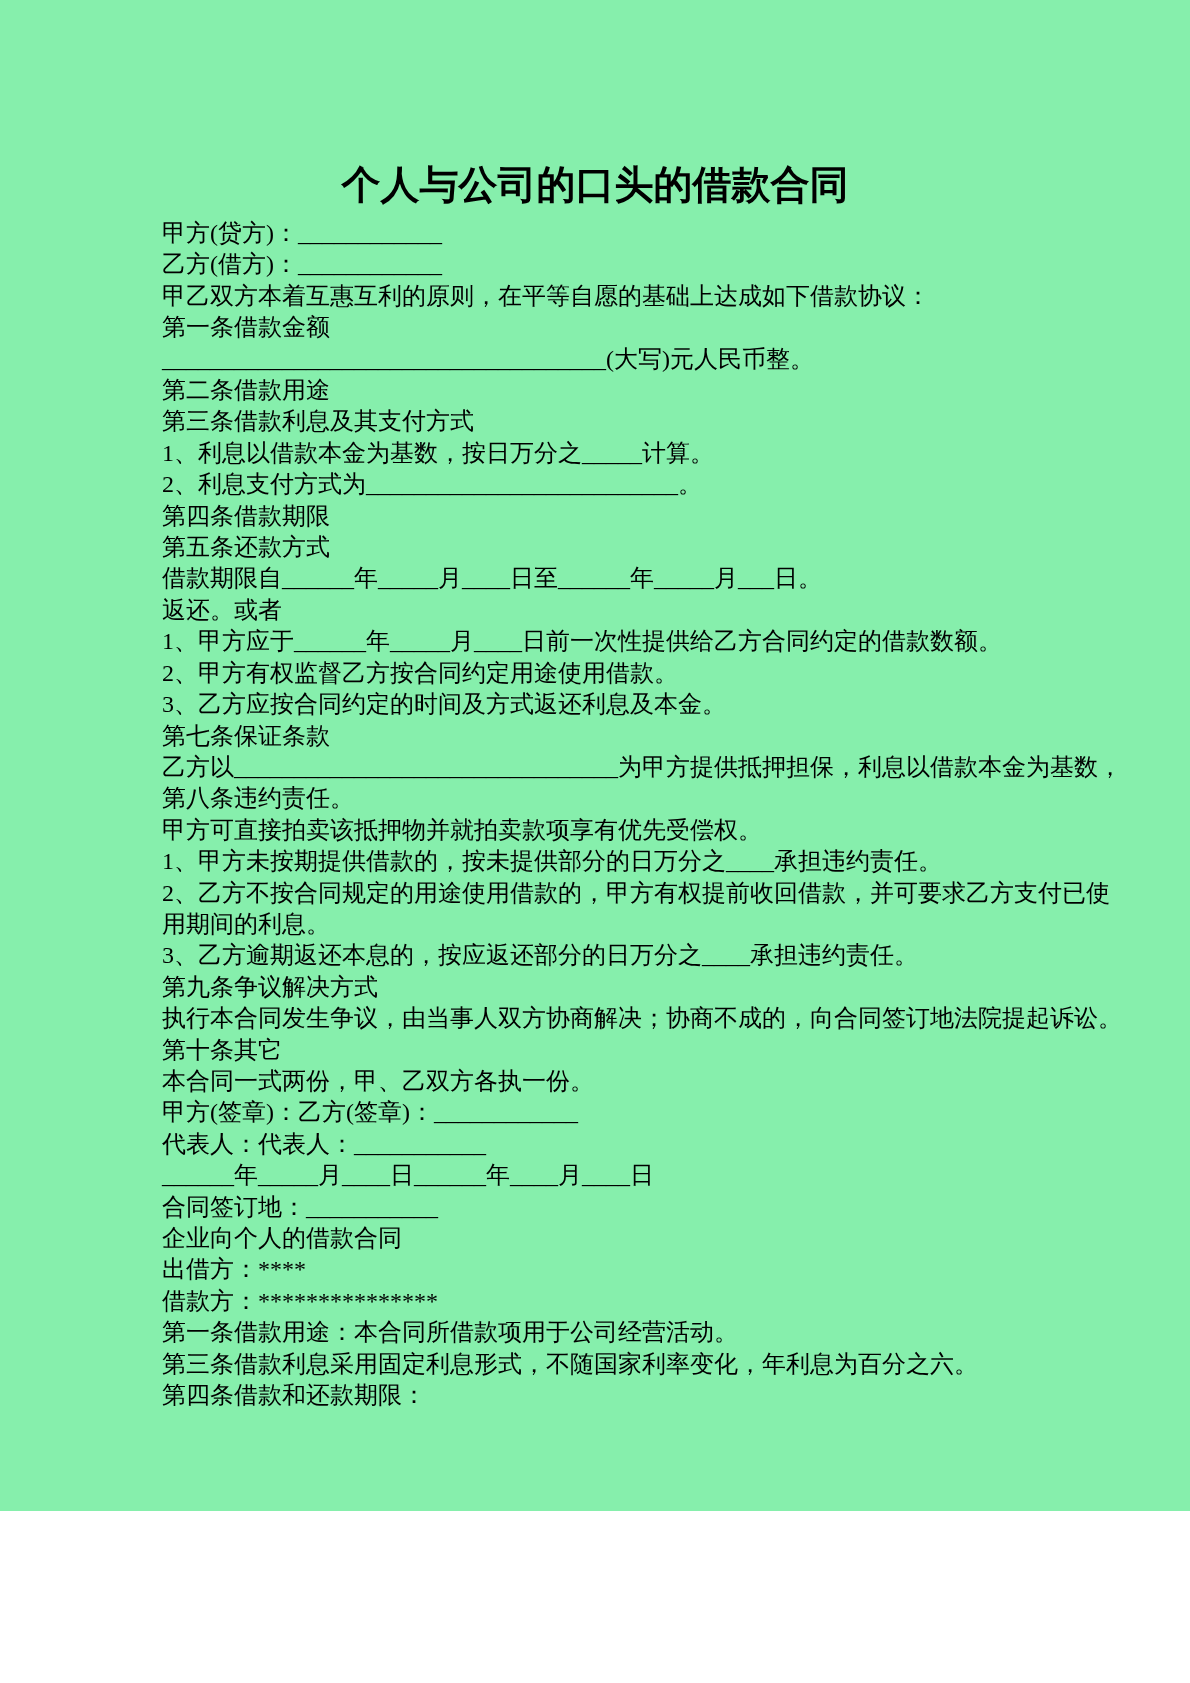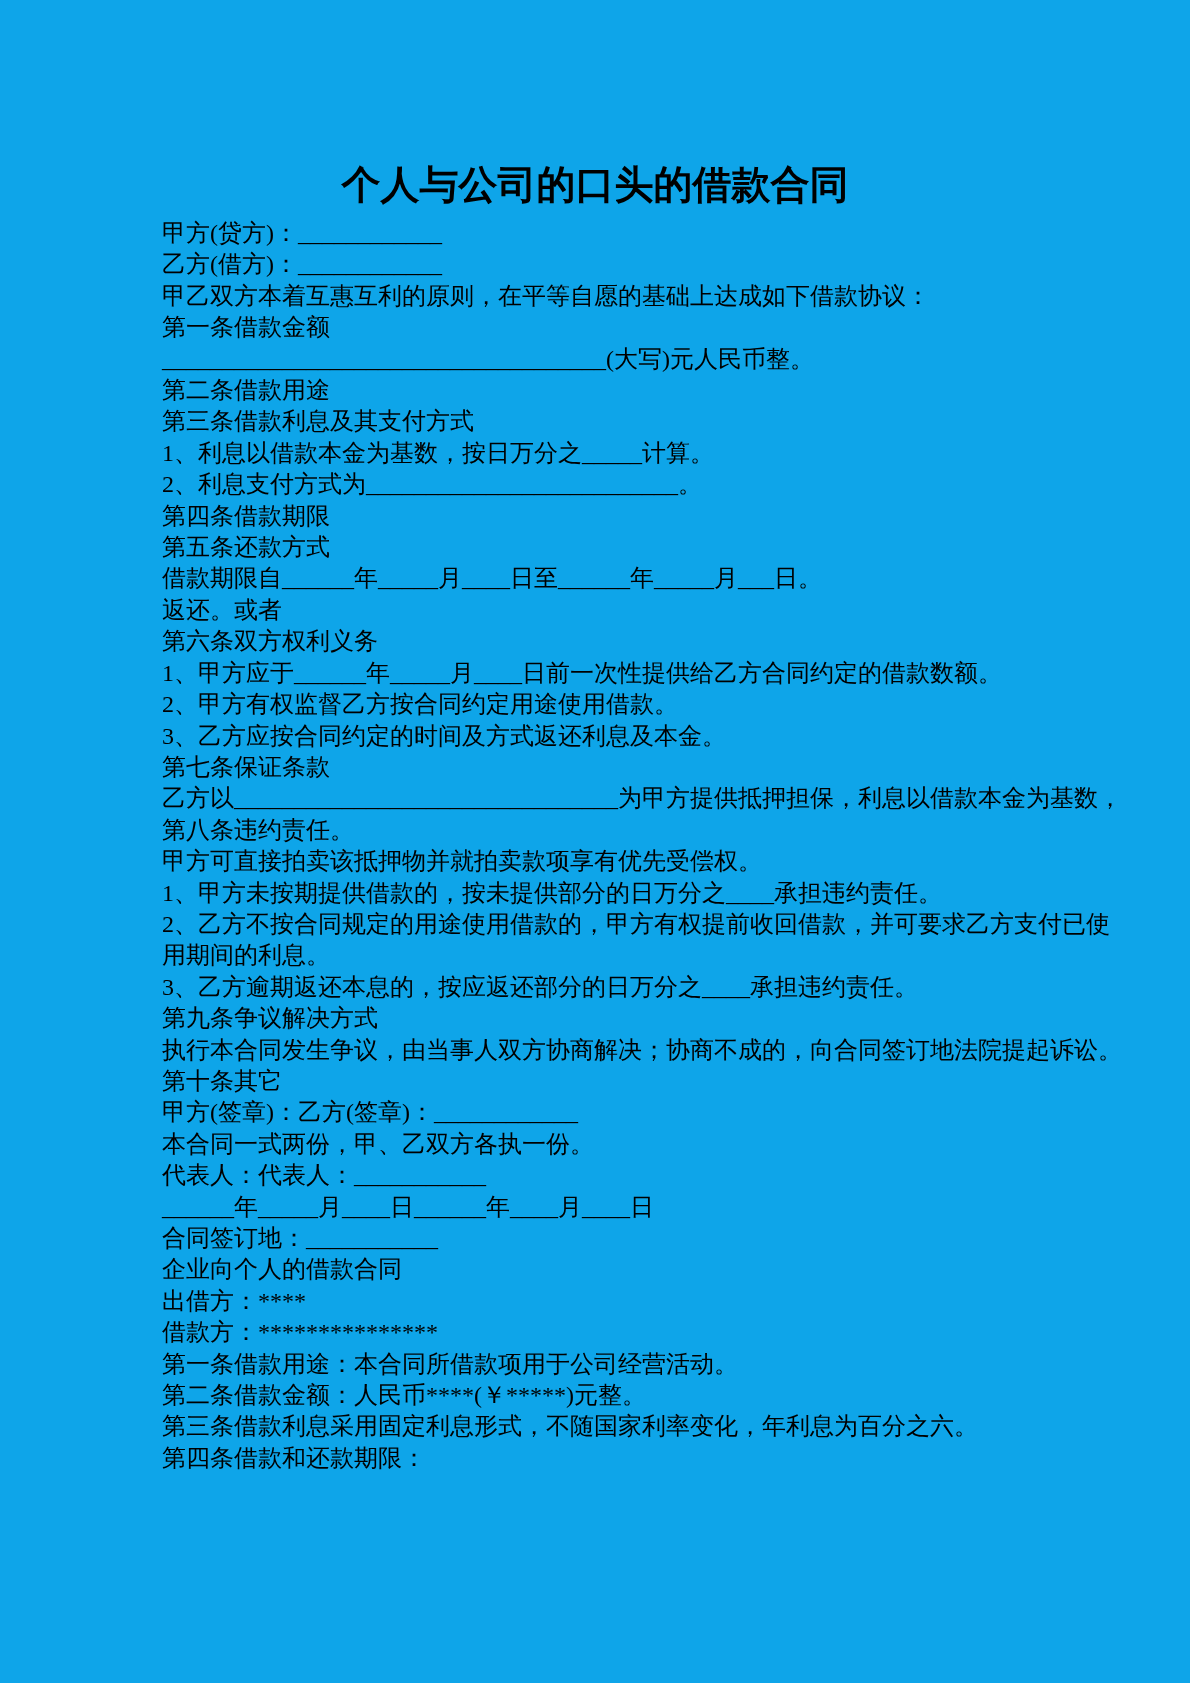--- a/index.html
+++ b/index.html
@@ -3,22 +3,22 @@
 <meta charset="utf-8">
 <style>
   html, body {
     margin: 0;
     padding: 0;
     background: #ffffff;
   }
   .page {
     position: relative;
     width: 1190px;
-    height: 1683px;
-    background: #0ea5e9;
+    height: 1511px;
+    background: #86efac;
     color: #000000;
     font-family: "Liberation Serif", "DejaVu Serif", serif;
     overflow: hidden;
   }
   .doc-title {
     position: absolute;
     top: 163px;
     left: 0;
     width: 1190px;
     text-align: center;
@@ -52,41 +52,39 @@
     <div class="doc-line">第一条借款金额</div>
     <div class="doc-line">_____________________________________(大写)元人民币整。</div>
     <div class="doc-line">第二条借款用途</div>
     <div class="doc-line">第三条借款利息及其支付方式</div>
     <div class="doc-line">1、利息以借款本金为基数，按日万分之_____计算。</div>
     <div class="doc-line">2、利息支付方式为__________________________。</div>
     <div class="doc-line">第四条借款期限</div>
     <div class="doc-line">第五条还款方式</div>
     <div class="doc-line">借款期限自______年_____月____日至______年_____月___日。</div>
     <div class="doc-line">返还。或者</div>
-    <div class="doc-line">第六条双方权利义务</div>
     <div class="doc-line">1、甲方应于______年_____月____日前一次性提供给乙方合同约定的借款数额。</div>
     <div class="doc-line">2、甲方有权监督乙方按合同约定用途使用借款。</div>
     <div class="doc-line">3、乙方应按合同约定的时间及方式返还利息及本金。</div>
     <div class="doc-line">第七条保证条款</div>
     <div class="doc-line">乙方以________________________________为甲方提供抵押担保，利息以借款本金为基数，</div>
     <div class="doc-line">第八条违约责任。</div>
     <div class="doc-line">甲方可直接拍卖该抵押物并就拍卖款项享有优先受偿权。</div>
     <div class="doc-line">1、甲方未按期提供借款的，按未提供部分的日万分之____承担违约责任。</div>
     <div class="doc-line">2、乙方不按合同规定的用途使用借款的，甲方有权提前收回借款，并可要求乙方支付已使</div>
     <div class="doc-line">用期间的利息。</div>
     <div class="doc-line">3、乙方逾期返还本息的，按应返还部分的日万分之____承担违约责任。</div>
     <div class="doc-line">第九条争议解决方式</div>
     <div class="doc-line">执行本合同发生争议，由当事人双方协商解决；协商不成的，向合同签订地法院提起诉讼。</div>
     <div class="doc-line">第十条其它</div>
+    <div class="doc-line">本合同一式两份，甲、乙双方各执一份。</div>
     <div class="doc-line">甲方(签章)：乙方(签章)：____________</div>
-    <div class="doc-line">本合同一式两份，甲、乙双方各执一份。</div>
     <div class="doc-line">代表人：代表人：___________</div>
     <div class="doc-line">______年_____月____日______年____月____日</div>
     <div class="doc-line">合同签订地：___________</div>
     <div class="doc-line">企业向个人的借款合同</div>
     <div class="doc-line">出借方：****</div>
     <div class="doc-line">借款方：***************</div>
     <div class="doc-line">第一条借款用途：本合同所借款项用于公司经营活动。</div>
-    <div class="doc-line">第二条借款金额：人民币****(￥*****)元整。</div>
     <div class="doc-line">第三条借款利息采用固定利息形式，不随国家利率变化，年利息为百分之六。</div>
     <div class="doc-line">第四条借款和还款期限：</div>
   </div>
 </div>
 
 </body></html>

